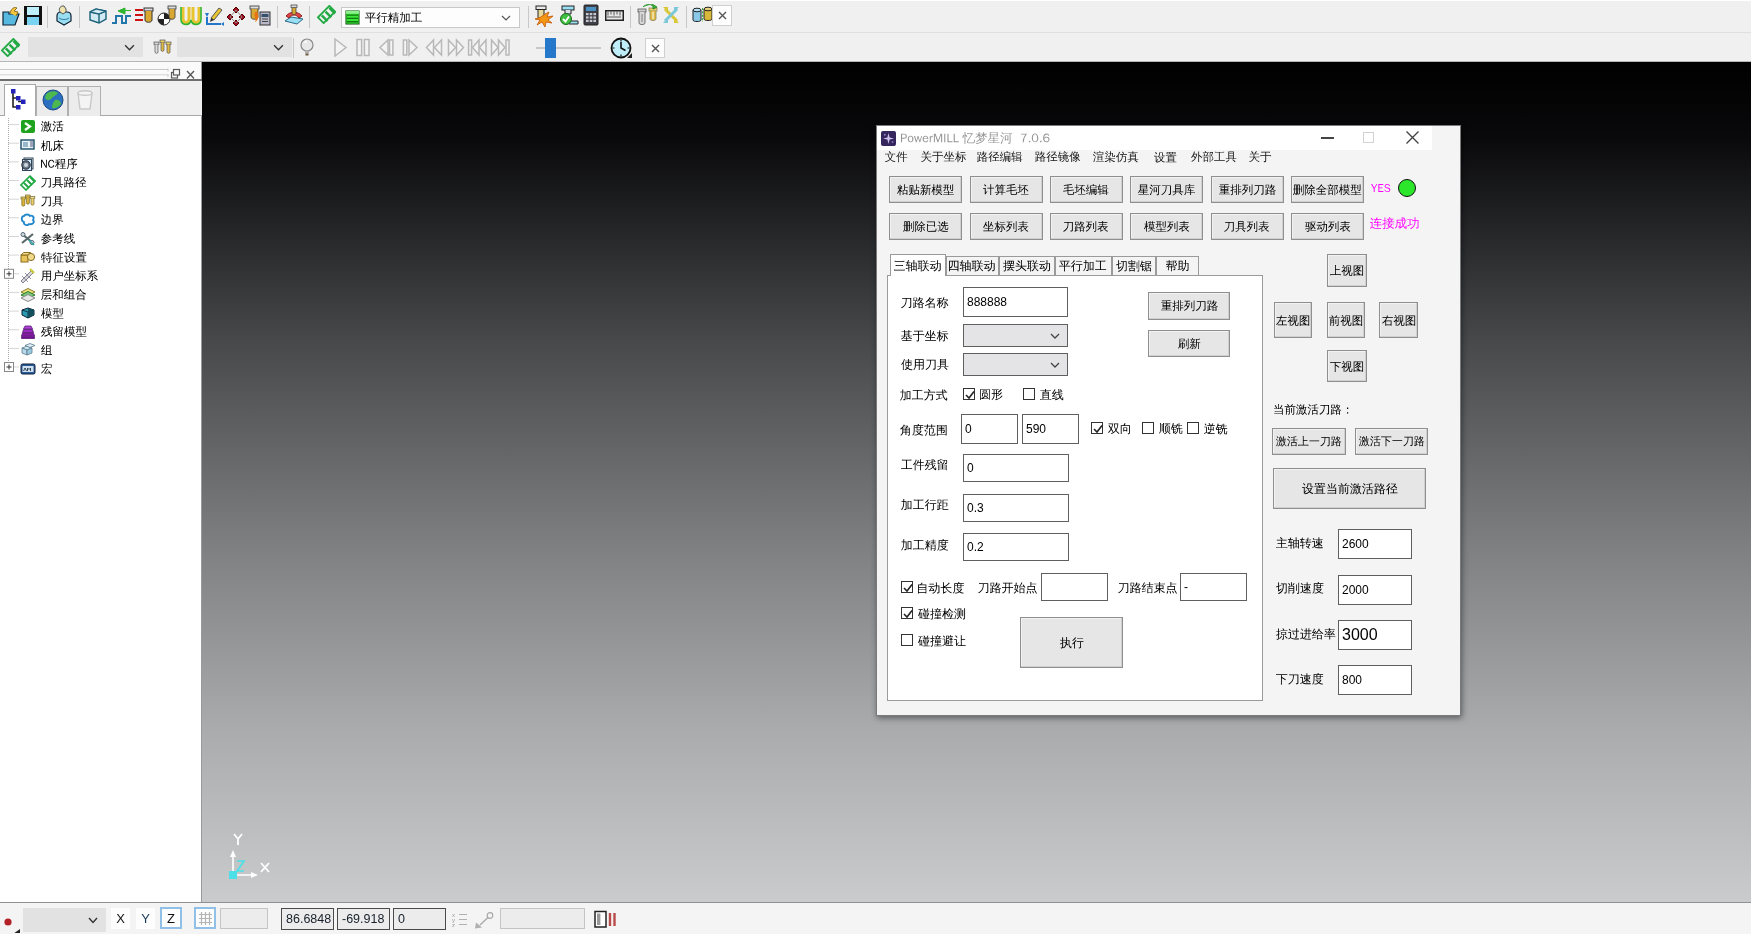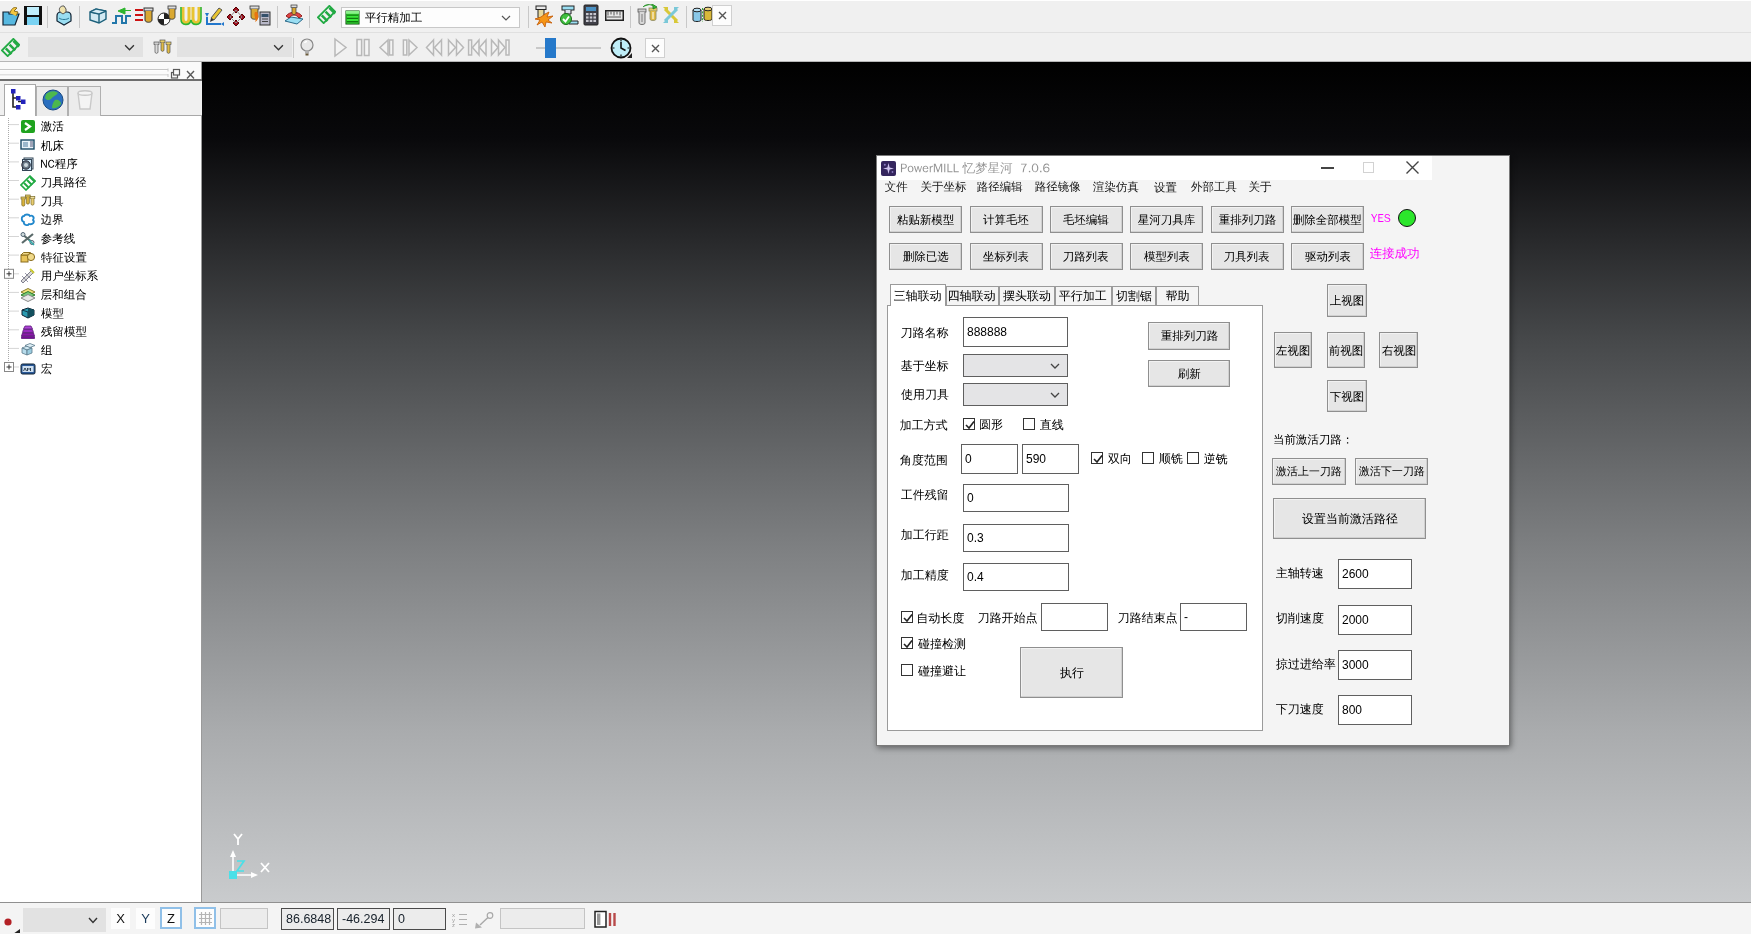--- a/index.html
+++ b/index.html
@@ -713,21 +713,21 @@
         <path d="M3.5 10 L5 7 L6.5 10 M7.5 10 L7.5 7 L9 8.5 L10.5 7 L10.5 10" stroke="#234" stroke-width="0.9" fill="none"></path>
       </svg></div>
     <div class="abs" style="left:40px;top:300.4px">
       <svg width="12.7" height="13.4" viewBox="-9.9 -119.9 141.1 148.9" style="display:block">
         <g fill="#000">
           <use href="#u5b8f" x="0"></use>
         </g>
       </svg>
     </div>
   </div>
-<div class="abs" style="left:876px;top:155px;width:634px;height:591px;background:#f4f4f4;border:1px solid #7a7a7a;box-shadow:1px 2px 6px rgba(0,0,0,0.45)">
+<div class="abs" style="left:876px;top:125px;width:585px;height:591px;background:#f4f4f4;border:1px solid #7a7a7a;box-shadow:1px 2px 6px rgba(0,0,0,0.45)">
     <div style="position:absolute;left:0px;top:0px"></div>
     <div style="position:absolute;left:0;top:0;width:555px;height:24px;background:#fff"></div>
     <div style="position:absolute;left:4px;top:5px"><svg width="15" height="15" viewBox="0 0 15 15">
 <rect width="15" height="15" rx="2" fill="#35265e"></rect>
 <path d="M7.5 2 L8.6 6.4 L13 7.5 L8.6 8.6 L7.5 13 L6.4 8.6 L2 7.5 L6.4 6.4 Z" fill="#cfc3ef"></path>
 <circle cx="3.8" cy="3.8" r="1" fill="#8a7ac0"></circle>
         <circle cx="11.5" cy="11" r="0.9" fill="#8a7ac0"></circle>
 </svg></div>
     <div style="position:absolute;left:23px;top:5.1px">
       <svg width="150.5" height="13.9" viewBox="-2.0 -115.0 1541.6 142.2" style="display:block">
@@ -1214,21 +1214,21 @@
       <svg width="49.2" height="13.8" viewBox="-7.8 -119.3 524.3 147.0" style="display:block">
         <g fill="#000">
           <use href="#u52a0" x="0"></use>
           <use href="#u5de5" x="128"></use>
           <use href="#u7cbe" x="256"></use>
           <use href="#u5ea6" x="384"></use>
         </g>
       </svg>
     </div>
     <div class="inp" style="left:86px;top:407px;width:106px;height:28px;font-size:12px">
-      <span style="padding-left:3px">0.4</span>
+      <span style="padding-left:3px">0.2</span>
     </div>
     <div style="position:absolute;left:24px;top:455px;width:14px;height:14px">
       <div style="position:absolute;left:0;top:0;width:12px;height:12px;border:1px solid #333;background:#fff"></div>
       <svg width="14" height="14" viewBox="0 0 14 14" style="position:absolute;left:0;top:0">
         <path d="M3 7 L6 10 L11 3.6" fill="none" stroke="#222" stroke-width="1.6"></path>
       </svg>
       <div style="position:absolute;left:16px;top:-0.4px">
         <svg width="47.8" height="13.8" viewBox="6.6 -119.3 510.0 147.2" style="display:block">
           <g fill="#000">
             <use href="#u81ea" x="0"></use>
@@ -1428,21 +1428,21 @@
       <svg width="61.4" height="13.8" viewBox="-10.0 -119.2 655.3 147.3" style="display:block">
         <g fill="#000">
           <use href="#u63a0" x="0"></use>
           <use href="#u8fc7" x="128"></use>
           <use href="#u8fdb" x="256"></use>
           <use href="#u7ed9" x="384"></use>
           <use href="#u7387" x="512"></use>
         </g>
       </svg>
     </div>
-    <div class="inp" style="left:461px;top:494px;width:74px;height:30px;font-size:12px">
+    <div class="inp" style="left:461px;top:494px;width:74px;height:30px;font-size:16px">
       <span style="padding-left:3px">3000</span>
     </div>
     <div style="position:absolute;left:398px;top:546px">
       <svg width="49.2" height="13.6" viewBox="-8.4 -119.3 525.0 145.5" style="display:block">
         <g fill="#000">
           <use href="#u4e0b" x="0"></use>
           <use href="#u5200" x="128"></use>
           <use href="#u901f" x="256"></use>
           <use href="#u5ea6" x="384"></use>
         </g>
@@ -1470,21 +1470,21 @@
         <g stroke="#b4b4b4" stroke-width="1.2">
           <path d="M1 3.5 h13 M1 7.5 h13 M1 11.5 h13 M3.5 1 v13 M7.5 1 v13 M11.5 1 v13"></path>
         </g>
       </svg>
     </div>
     <div style="position:absolute;left:220px;top:5px;width:48px;height:21px;background:#ececec;border:1px solid #c4c4c4"></div>
     <div class="inp" style="left:281px;top:5px;width:53px;height:22px;font-size:12.5px;border-color:#4a4a4a;background:#ececec;color:#16202a">
       <span style="padding-left:4px">86.6848</span>
     </div>
     <div class="inp" style="left:337px;top:5px;width:53px;height:22px;font-size:12.5px;border-color:#4a4a4a;background:#ececec;color:#16202a">
-      <span style="padding-left:4px">-46.294</span>
+      <span style="padding-left:4px">-69.918</span>
     </div>
     <div class="inp" style="left:393px;top:5px;width:53px;height:22px;font-size:12.5px;border-color:#4a4a4a;background:#ececec;color:#16202a">
       <span style="padding-left:4px">0</span>
     </div>
     <svg style="position:absolute;left:452px;top:8px" width="17" height="17" viewBox="0 0 17 17">
 <g fill="#9a9a9a" font-family="Liberation Sans" font-size="6">
         <text x="0" y="6">x</text>
         <text x="0" y="11">y</text>
         <text x="0" y="16">z</text>
       </g>

